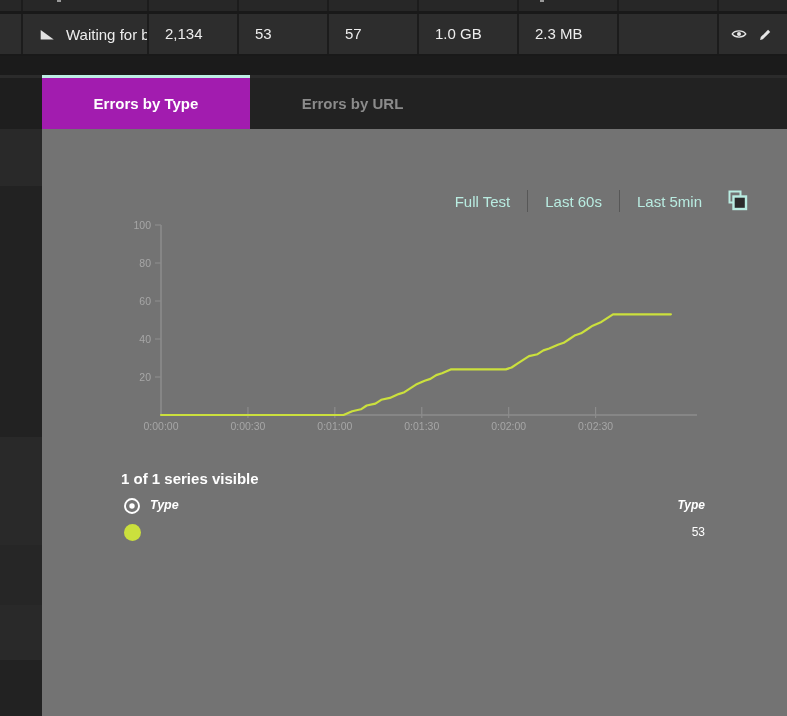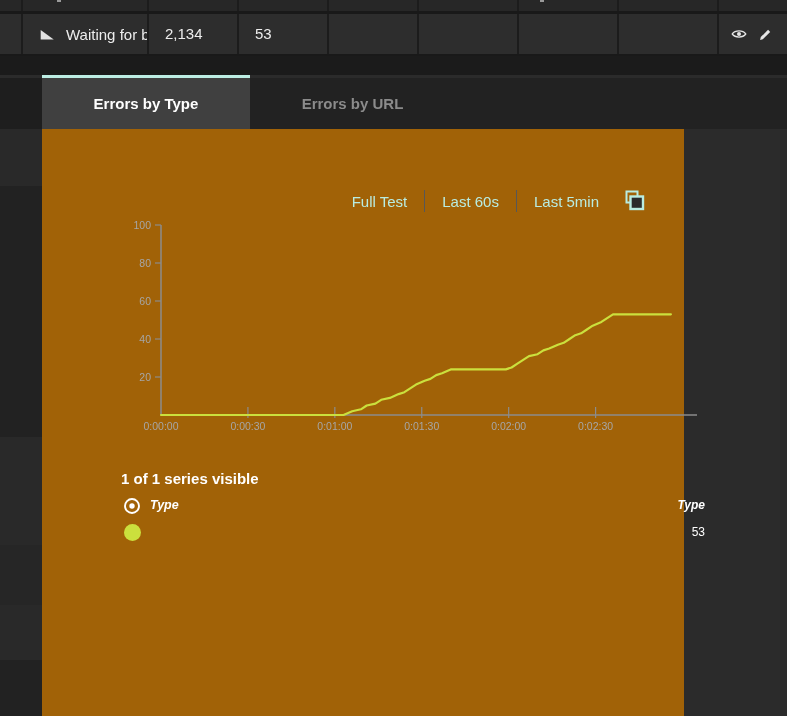--- a/index.html
+++ b/index.html
@@ -23,27 +23,27 @@
   .name-cell .nm { margin-left:10px; white-space:nowrap; }
   .actions-cell { position:absolute; left:717px; top:14px; width:70px; height:40px;
                   display:flex; align-items:center; justify-content:center; gap:9px; }
   .icon-btn { width:18px; height:18px; display:flex; align-items:center; justify-content:center; cursor:pointer; }
   .speck { position:absolute; width:4px; height:2px; background:#9a9a9a; top:0; }
   
   .band { position:absolute; left:0; top:56px; width:787px; height:19px; background:#1b1b1b; }
   .tabs-row { position:absolute; left:0; top:75px; width:787px; height:54px; }
   .tabs-bg { position:absolute; left:0; top:3px; width:787px; height:51px; background:#222222; }
   .tabs-left-dark { position:absolute; left:0; top:3px; width:42px; height:51px; background:#1e1e1e; }
-  .tab-active { position:absolute; left:42px; top:0; width:208px; height:54px; background:#404040;
+  .tab-active { position:absolute; left:42px; top:0; width:208px; height:54px; background:#a21caf;
                 border-top:3px solid #bdeee4; color:#ffffff; font-weight:bold; font-size:15px;
                 display:flex; align-items:center; justify-content:center; cursor:pointer; }
   .tab-inactive { position:absolute; left:250px; top:3px; width:205px; height:51px; color:#8b8b8b;
                   font-weight:bold; font-size:15px; display:flex; align-items:center; justify-content:center; cursor:pointer; }
   
-  .content { position:absolute; left:0; top:129px; width:684px; height:587px; background:#a16207; }
+  .content { position:absolute; left:0; top:129px; width:787px; height:587px; background:#737373; }
   .left-strip { position:absolute; left:0; top:0; width:42px; height:587px; background:#292929; }
   .ls-block { position:absolute; left:0; width:42px; }
   .ls-a { top:57px; height:251px; background:#222222; }
   .ls-b { top:416px; height:60px; background:#262626; }
   .ls-c { top:531px; height:56px; background:#222222; }
   
   .range-bar { position:absolute; top:58px; right:38px; height:28px; display:flex; align-items:center; }
   .range-opt { color:#b9ece1; font-size:15px; cursor:pointer; white-space:nowrap; }
   .range-div { width:1px; height:22px; background:#575757; margin:0 17px; }
   .copy-btn { margin-left:23px; width:24px; height:24px; cursor:pointer; display:flex; align-items:center; justify-content:center; }
@@ -83,20 +83,23 @@
     <div class="row-gap"></div>
 
     <div class="name-cell">
       <svg width="18" height="18" viewBox="0 0 20 20">
         <polygon points="3,16 3,5.5 17.5,16" fill="#e2e2e2"></polygon>
       </svg>
       <span class="nm">Waiting for b</span>
     </div>
     <div class="cell" style="left:147px;width:90px">2,134</div>
     <div class="cell" style="left:237px;width:90px">53</div>
+    <div class="cell" style="left:327px;width:90px">57</div>
+    <div class="cell" style="left:417px;width:100px">1.0 GB</div>
+    <div class="cell" style="left:517px;width:100px">2.3 MB</div>
 
     <div class="actions-cell">
       <span class="icon-btn">
         <svg width="18" height="18" viewBox="0 0 24 24">
           <path d="M3 12 C 7 6.6, 17 6.6, 21 12 C 17 17.4, 7 17.4, 3 12 Z" fill="none" stroke="#e6e6e6" stroke-width="1.7"></path>
           <circle cx="12" cy="12" r="2.7" fill="#e6e6e6"></circle>
         </svg>
       </span>
       <span class="icon-btn">
         <svg width="17" height="17" viewBox="0 0 24 24">

